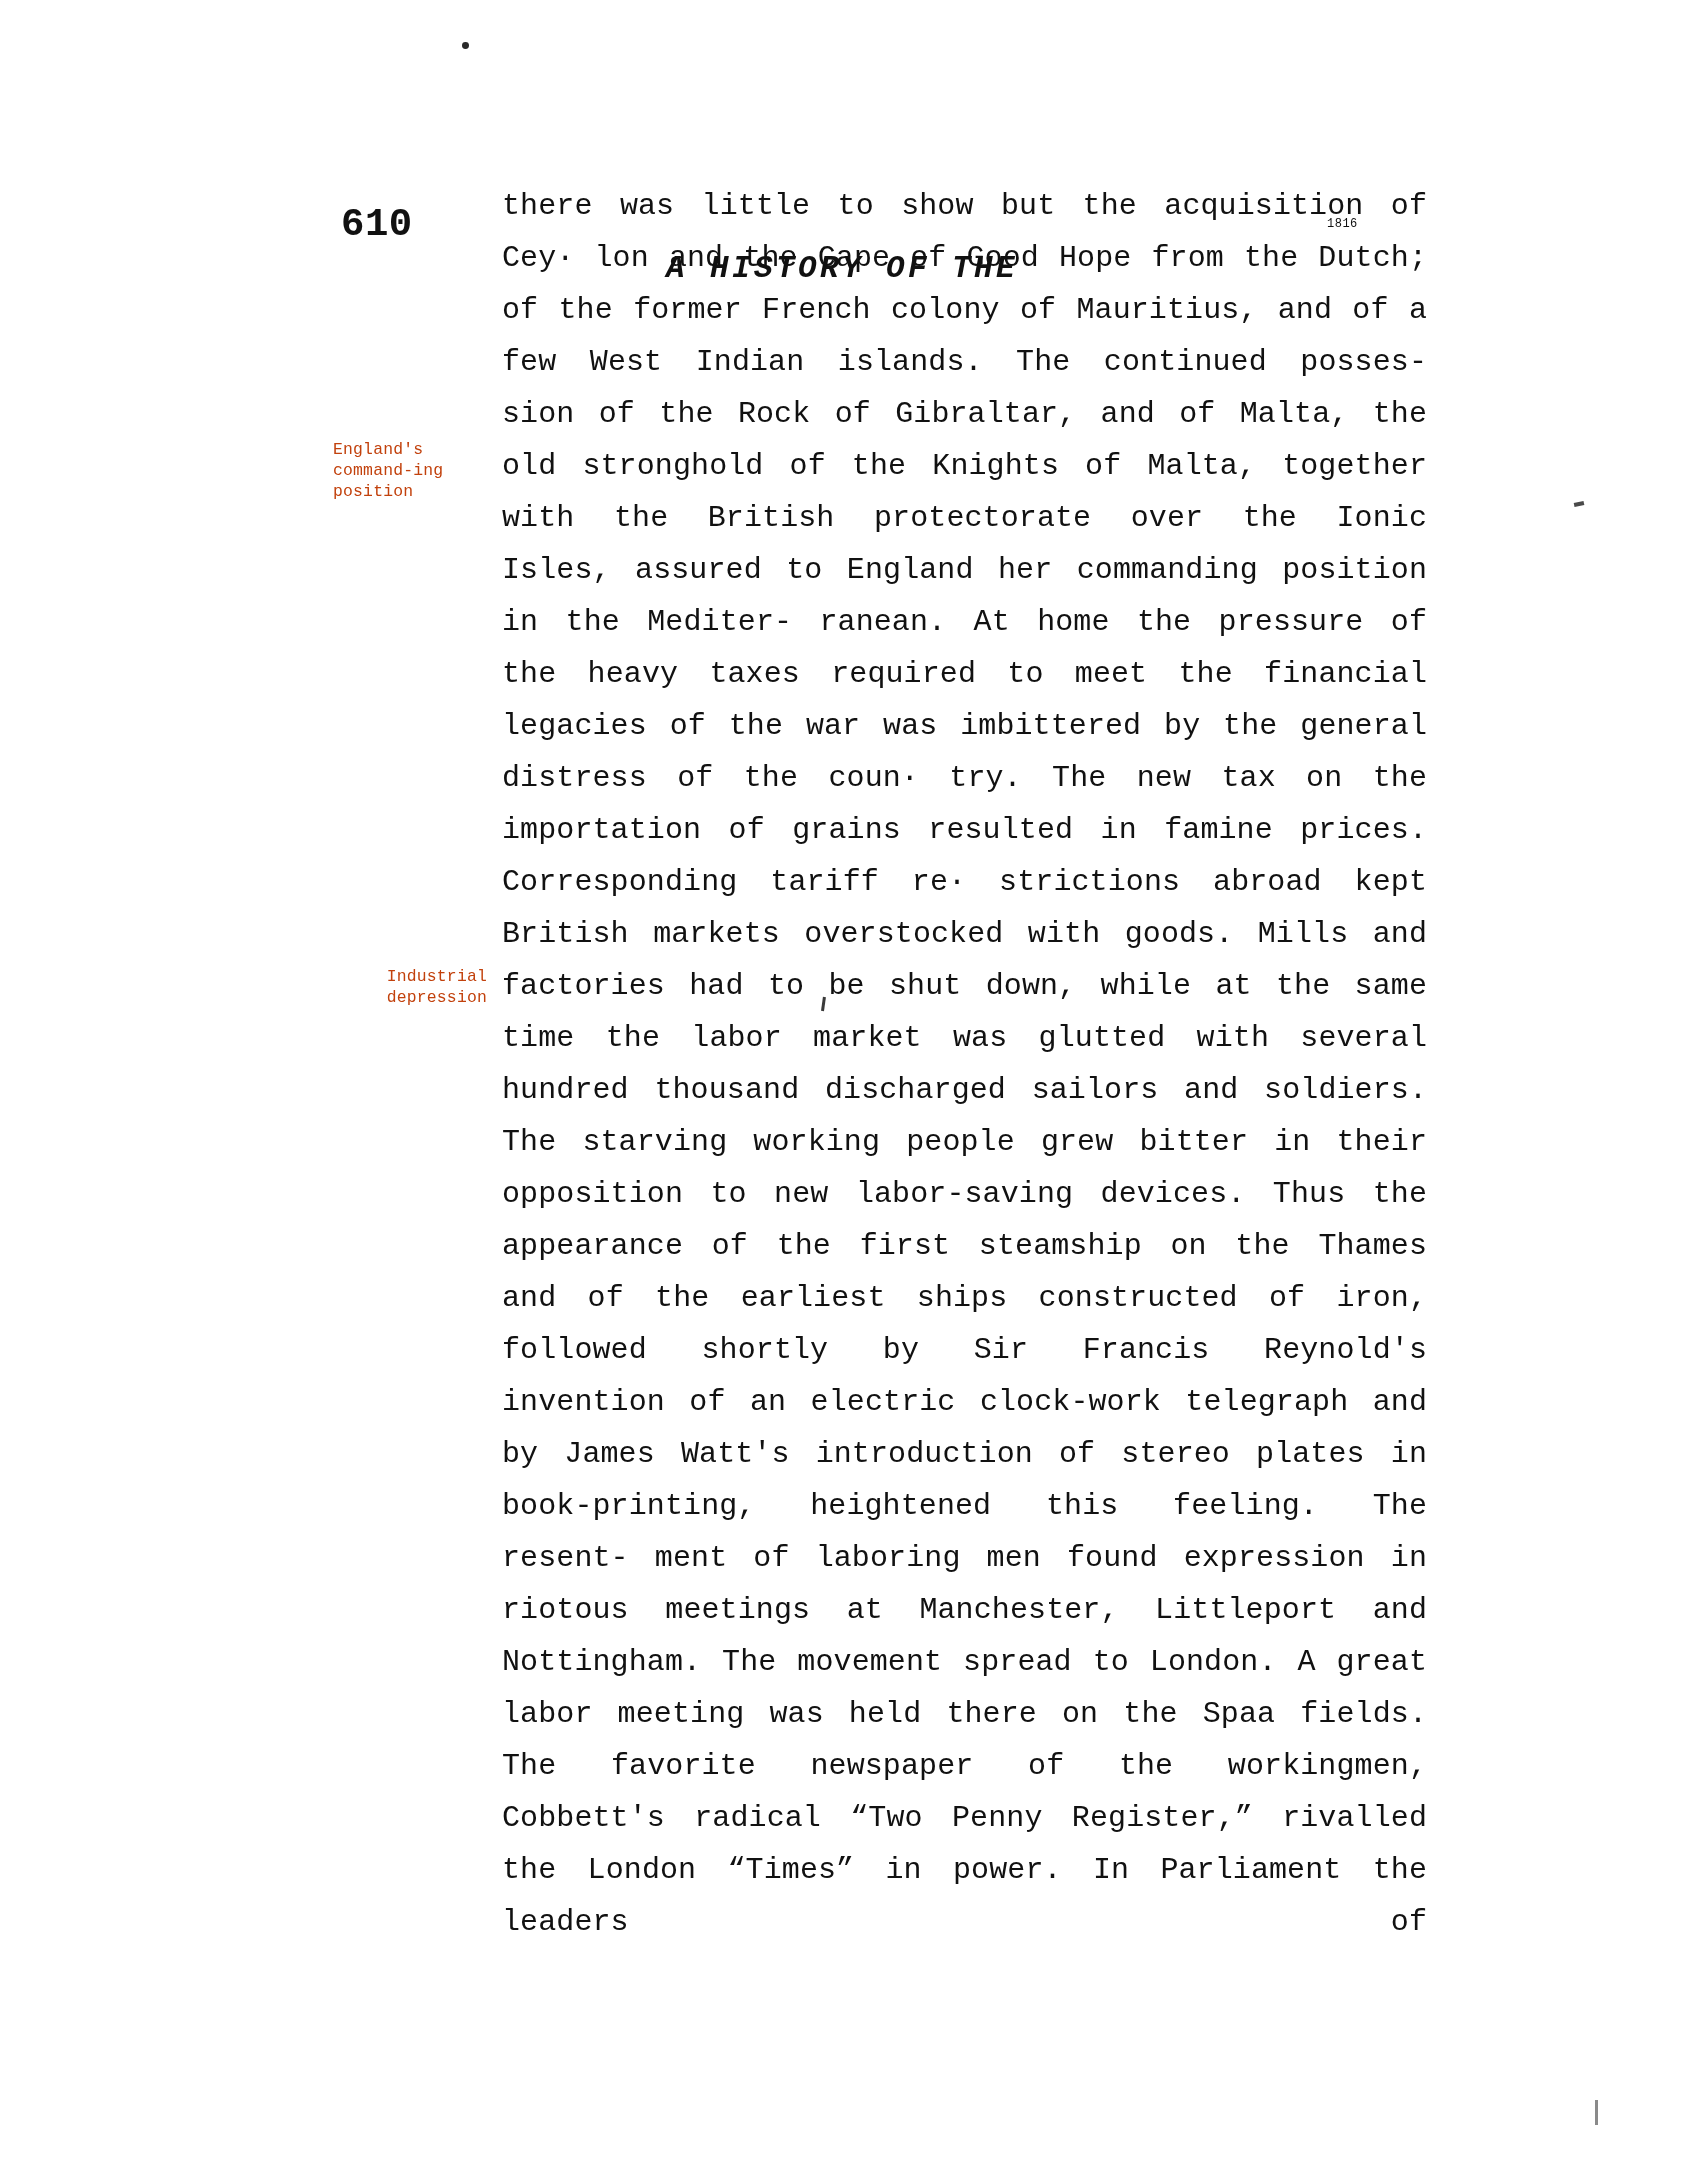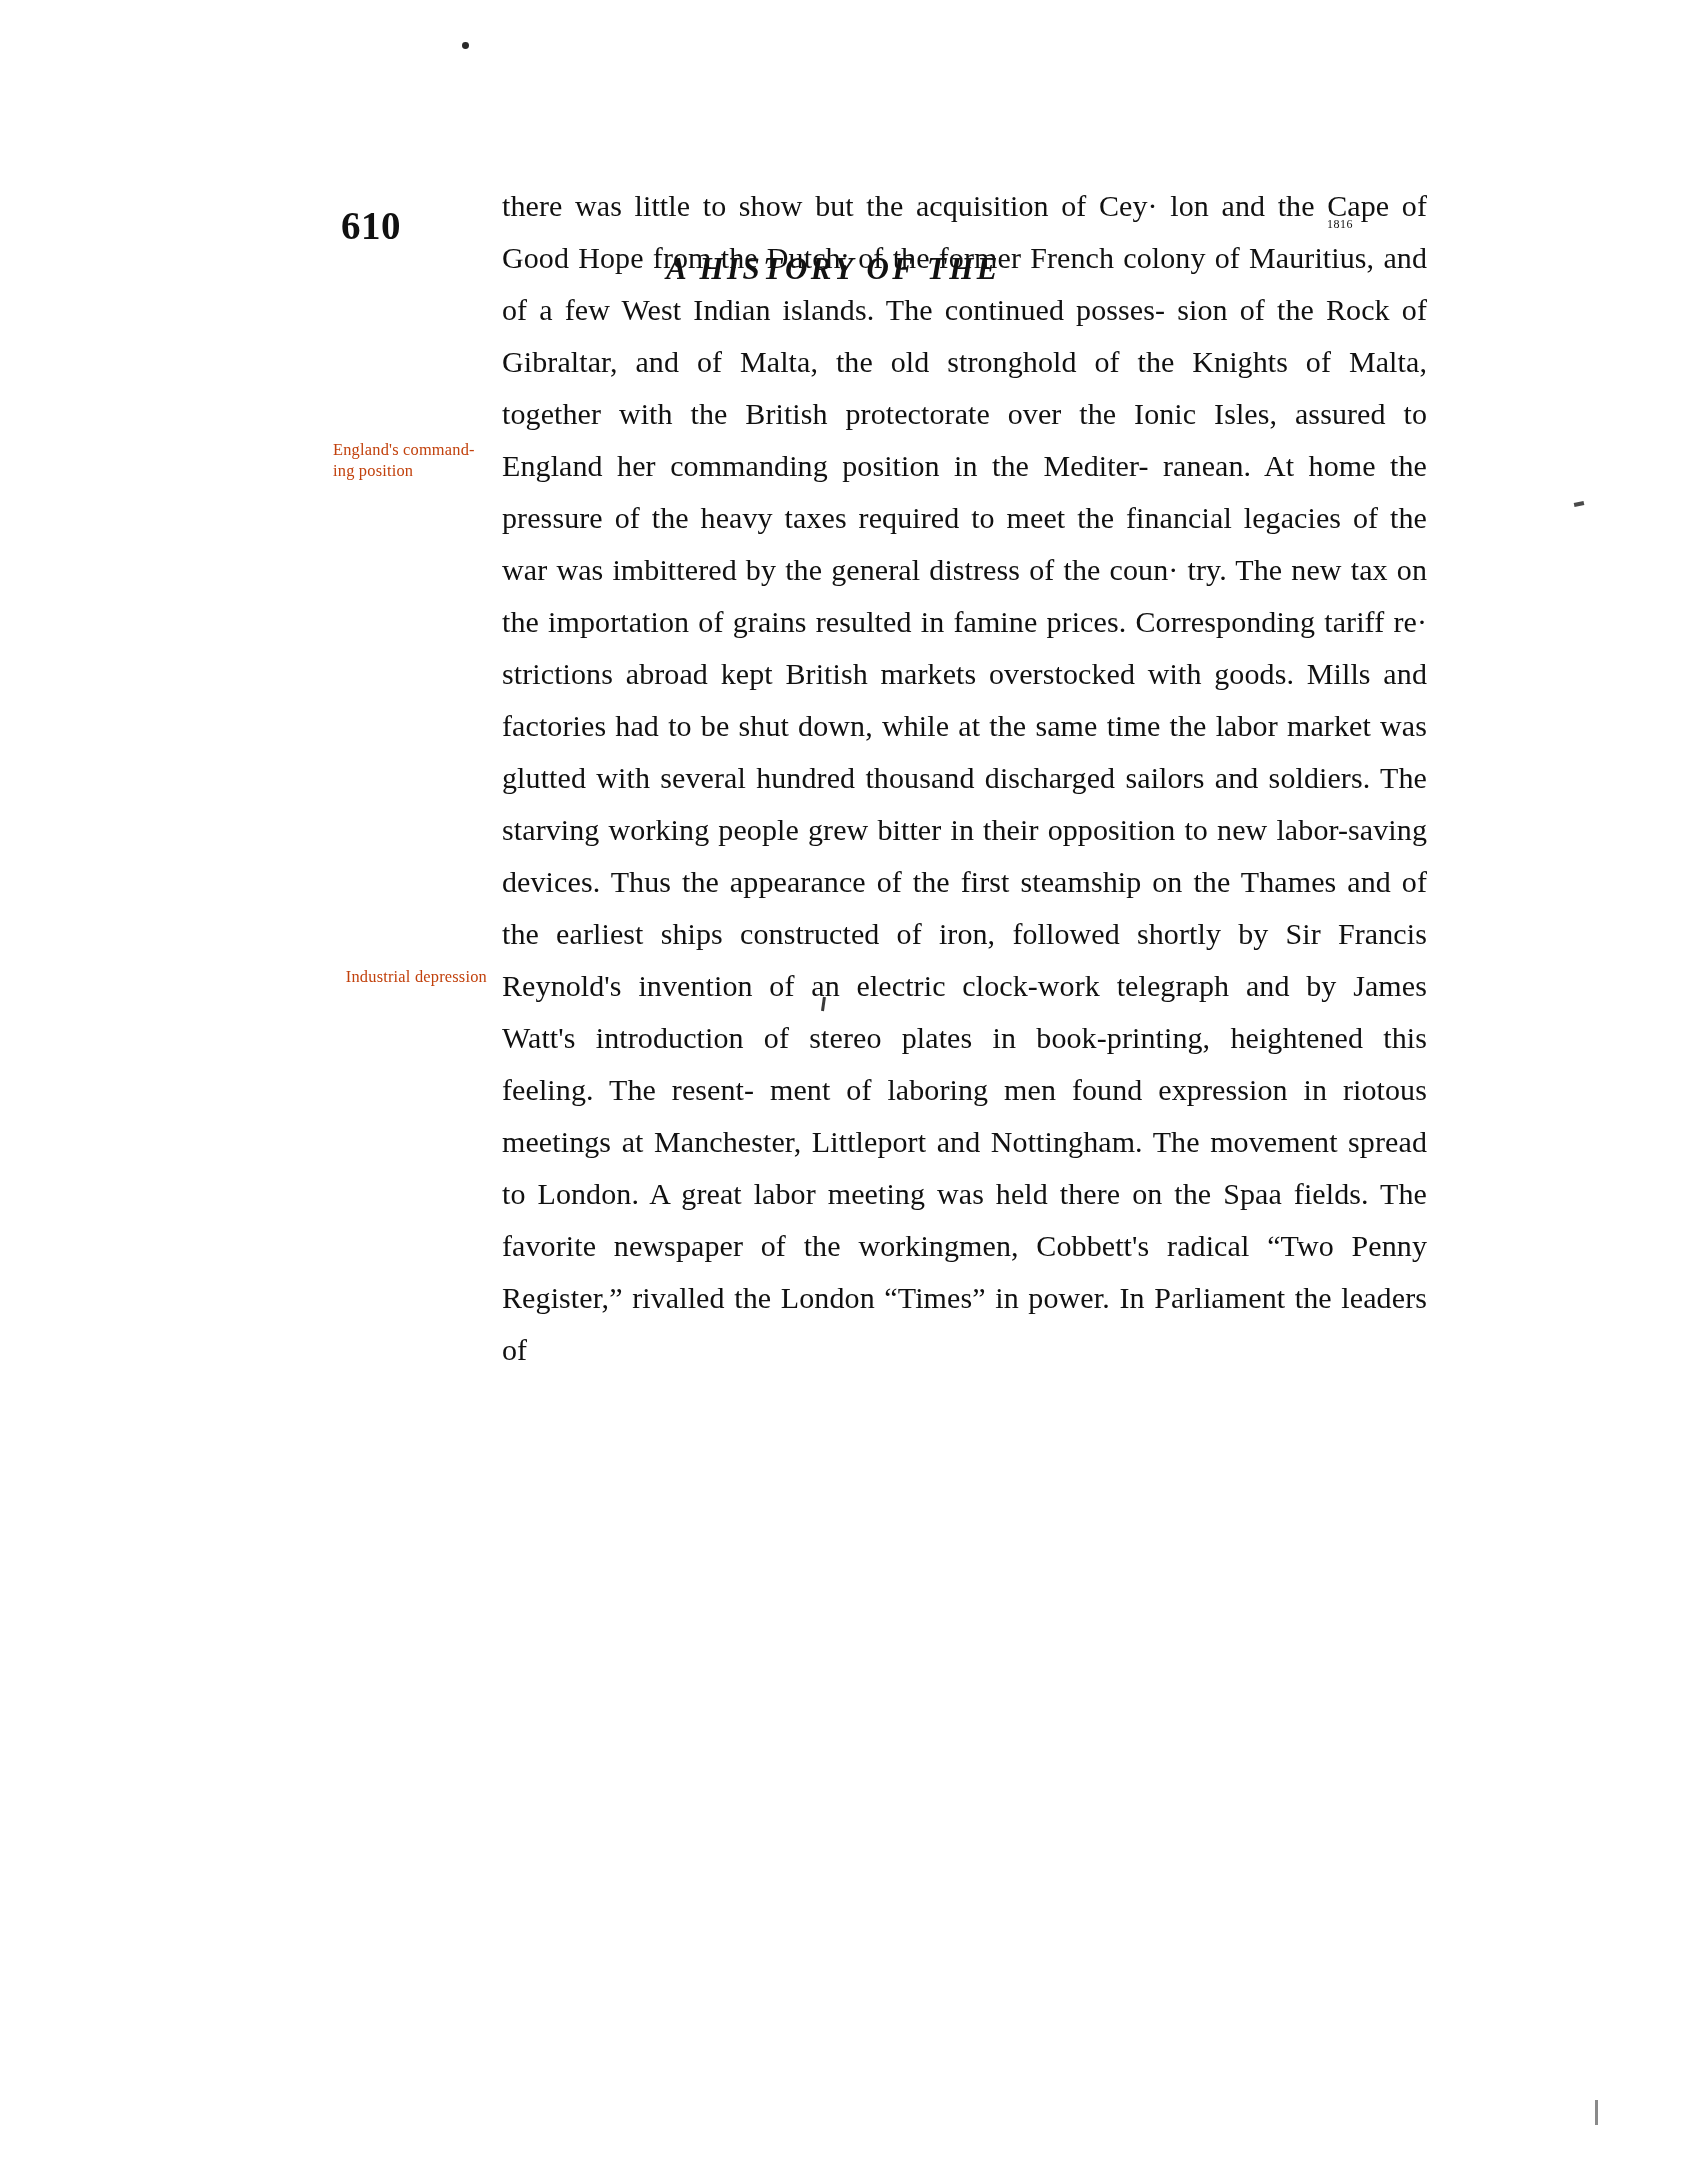--- a/index.html
+++ b/index.html
@@ -12,20 +12,21 @@
     height: 2179px;
     position: relative;
     font-family: "Liberation Serif", serif;
     color: #111111;
     overflow: hidden;
   }
 
   .page {
     position: absolute;
     inset: 0;
+    font-family: Liberation Mono, monospace;
   }
 
   
   .top-mark {
     position: absolute;
     left: 462px;
     top: 42px;
     width: 6.8px;
     height: 6.8px;
     background: #2a2a2a;

